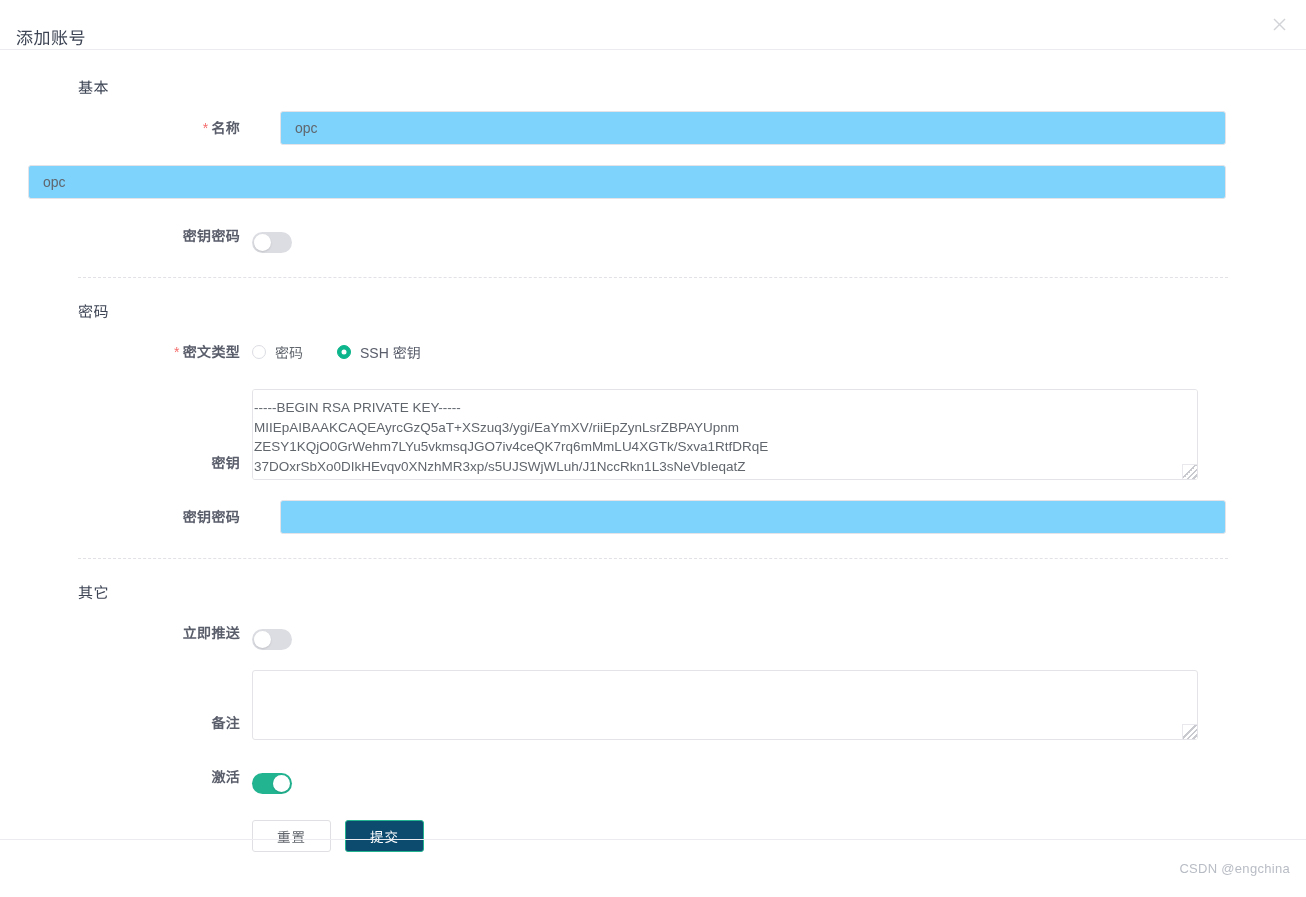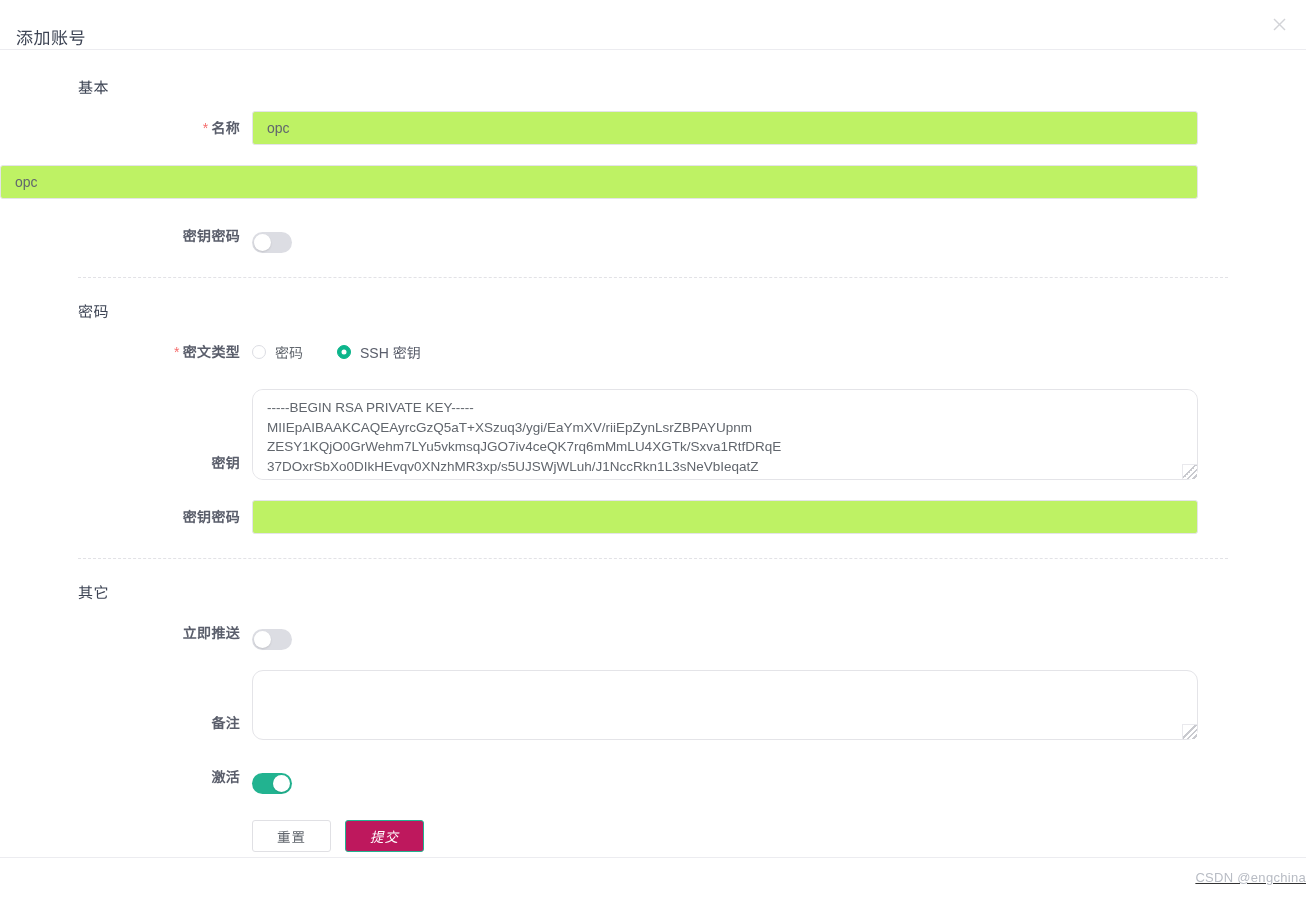--- a/index.html
+++ b/index.html
@@ -104,22 +104,23 @@
   
   .text-input {
     width: 100%;
     height: 34px;
     border: 1px solid #e4e4e8;
     border-radius: 3px;
     padding: 0 14px;
     font-size: 14px;
     color: #61666d;
     font-family: "Liberation Sans", "DejaVu Sans", sans-serif;
-    background: #bef264;
+    background: #7dd3fc;
     outline: none;
+    margin-left: 28px;
   }
   .text-input::placeholder { color: #c2c4cc; }
 
   
   .switch {
     width: 40px;
     height: 21px;
     border-radius: 11px;
     background: #dcdde3;
     position: relative;
@@ -183,22 +184,22 @@
     background: #ffffff;
   }
   .radio-item.checked .radio-label { color: #5a5e6b; }
   .radio-label { color: #61666d; }
 
   
   .textarea-wrap { position: relative; }
   .textarea {
     width: 100%;
     border: 1px solid #e4e4e8;
-    border-radius: 11px;
-    padding: 8px 14px;
+    border-radius: 3px;
+    padding: 8px 1px;
     font-size: 13.5px;
     line-height: 19.5px;
     color: #61666d;
     font-family: "Liberation Sans", "DejaVu Sans", sans-serif;
     background: #fff;
     outline: none;
     resize: vertical;
     overflow-y: auto;
     white-space: pre;
     display: block;
@@ -245,38 +246,37 @@
     cursor: pointer;
     font-family: "Liberation Sans", "DejaVu Sans", sans-serif;
     letter-spacing: 1px;
   }
   .btn-default {
     background: #ffffff;
     border: 1px solid #e0e0e4;
     color: #61666d;
   }
   .btn-primary {
-    background: #be185d;
+    background: #0c4a6e;
     border: 1px solid #22b390;
     color: #ffffff;
-    font-style: italic;
   }
 
   
   .dialog-footer {
     position: absolute;
     left: 0;
     right: 0;
     bottom: 0;
-    height: 40px;
+    height: 58px;
     border-top: 1px solid #ececf0;
     display: flex;
     align-items: center;
     justify-content: flex-end;
-    text-decoration: underline;
+    padding-right: 16px;
   }
   .watermark {
     font-size: 13px;
     color: #b8bcc4;
     letter-spacing: .3px;
   }
 </style>
 </head>
 <body>
 

